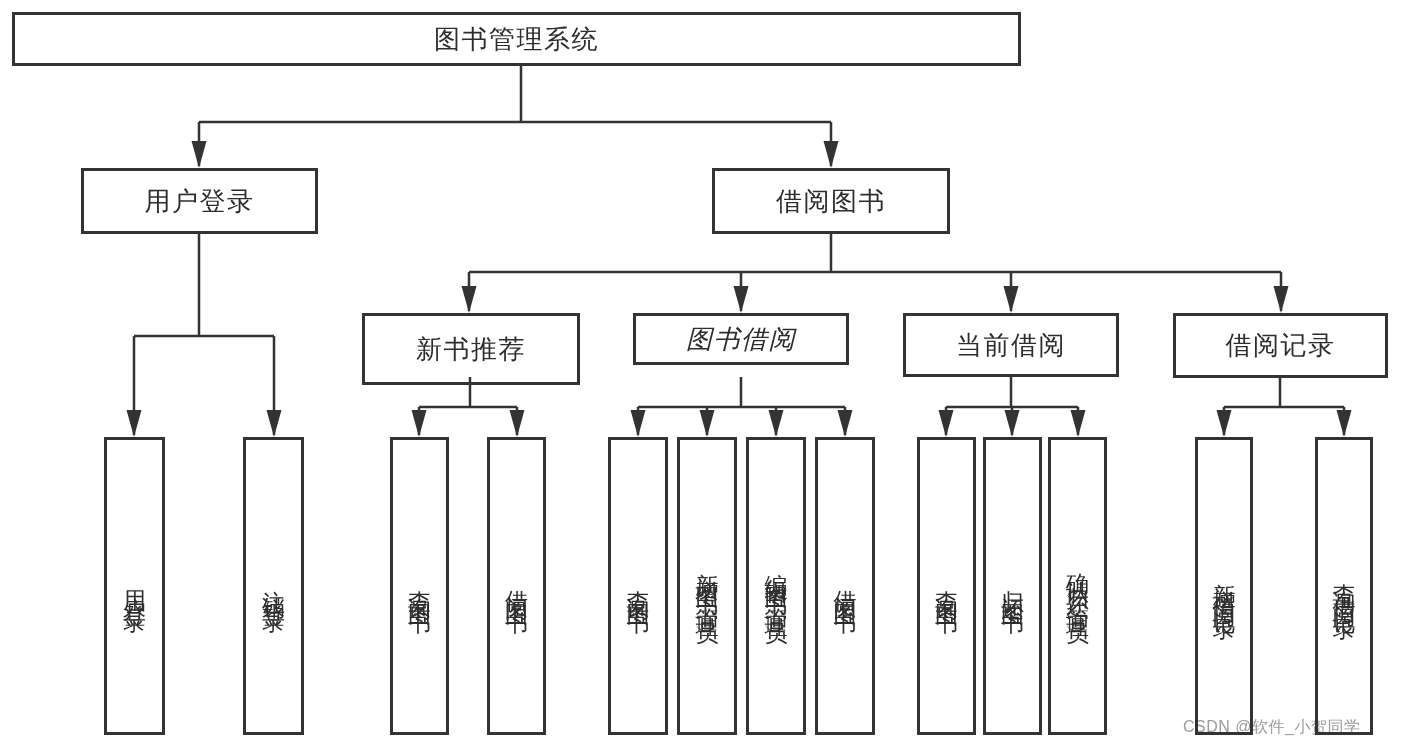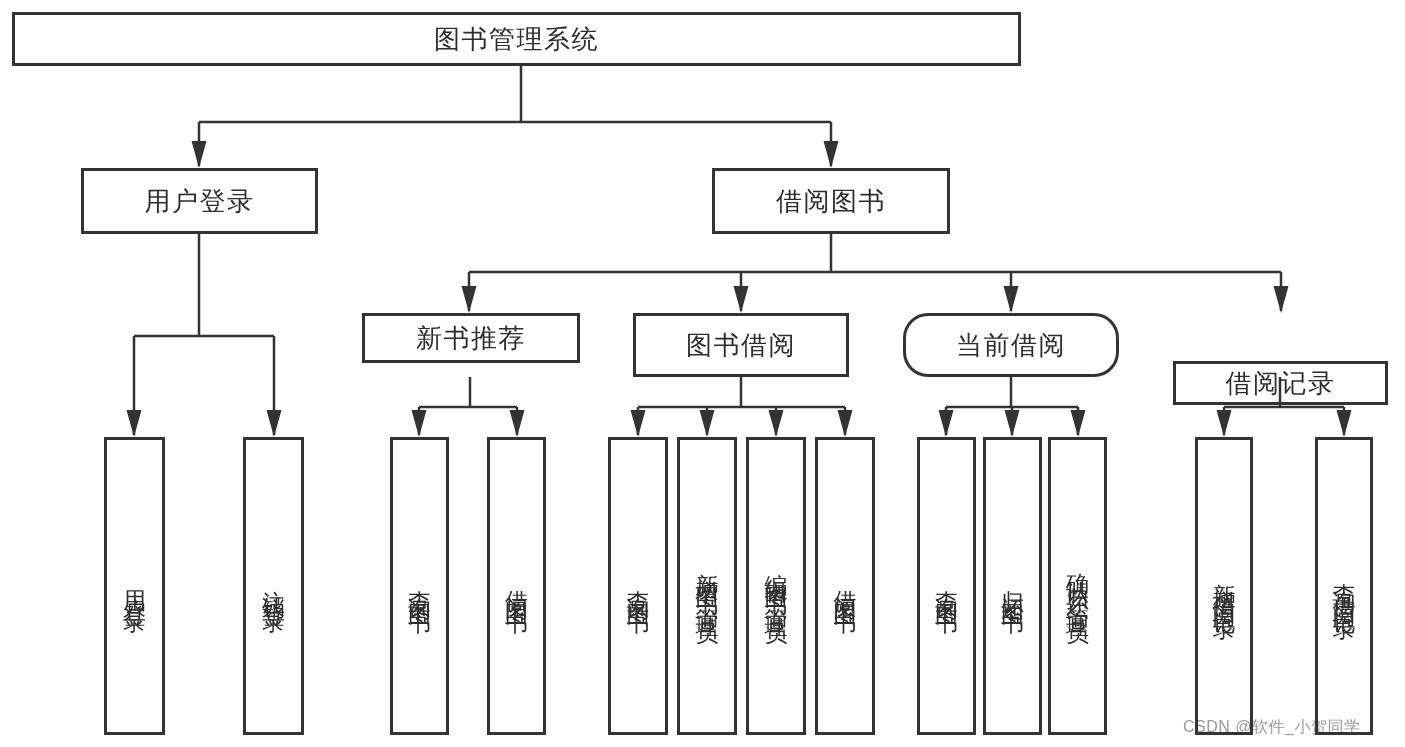--- a/index.html
+++ b/index.html
@@ -111,30 +111,30 @@
     <span class="label">图书管理系统</span>
   </div>
 
   <div class="node h" style="left:81px; top:168px; width:237px; height:66px;">
     <span class="label">用户登录</span>
   </div>
   <div class="node h" style="left:712px; top:168px; width:238px; height:66px;">
     <span class="label">借阅图书</span>
   </div>
 
-  <div class="node h" style="left:362px; top:313px; width:218px; height:50px;justify-content:center;">
+  <div class="node h" style="left:362px; top:313px; width:218px; height:72px;justify-content:center;">
     <span class="label">新书推荐</span>
   </div>
-  <div class="node h" style="left:633px; top:313px; width:216px; height:64px;">
+  <div class="node h" style="left:633px; top:313px; width:216px; height:52px;font-style:italic;">
     <span class="label">图书借阅</span>
   </div>
-  <div class="node h" style="left:903px; top:313px; width:216px; height:64px;border-radius:25px;">
+  <div class="node h" style="left:903px; top:313px; width:216px; height:64px;">
     <span class="label">当前借阅</span>
   </div>
-  <div class="node h" style="left:1173px; top:313px; width:215px; height:44px;margin-top:48px;">
+  <div class="node h" style="left:1173px; top:313px; width:215px; height:65px;">
     <span class="label">借阅记录</span>
   </div>
 
   <div class="node v" style="left:104px; top:437px; width:61px; height:298px;">
     <span class="label">用户登录</span>
   </div>
   <div class="node v" style="left:243px; top:437px; width:61px; height:298px;">
     <span class="label">注销登录</span>
   </div>
 

